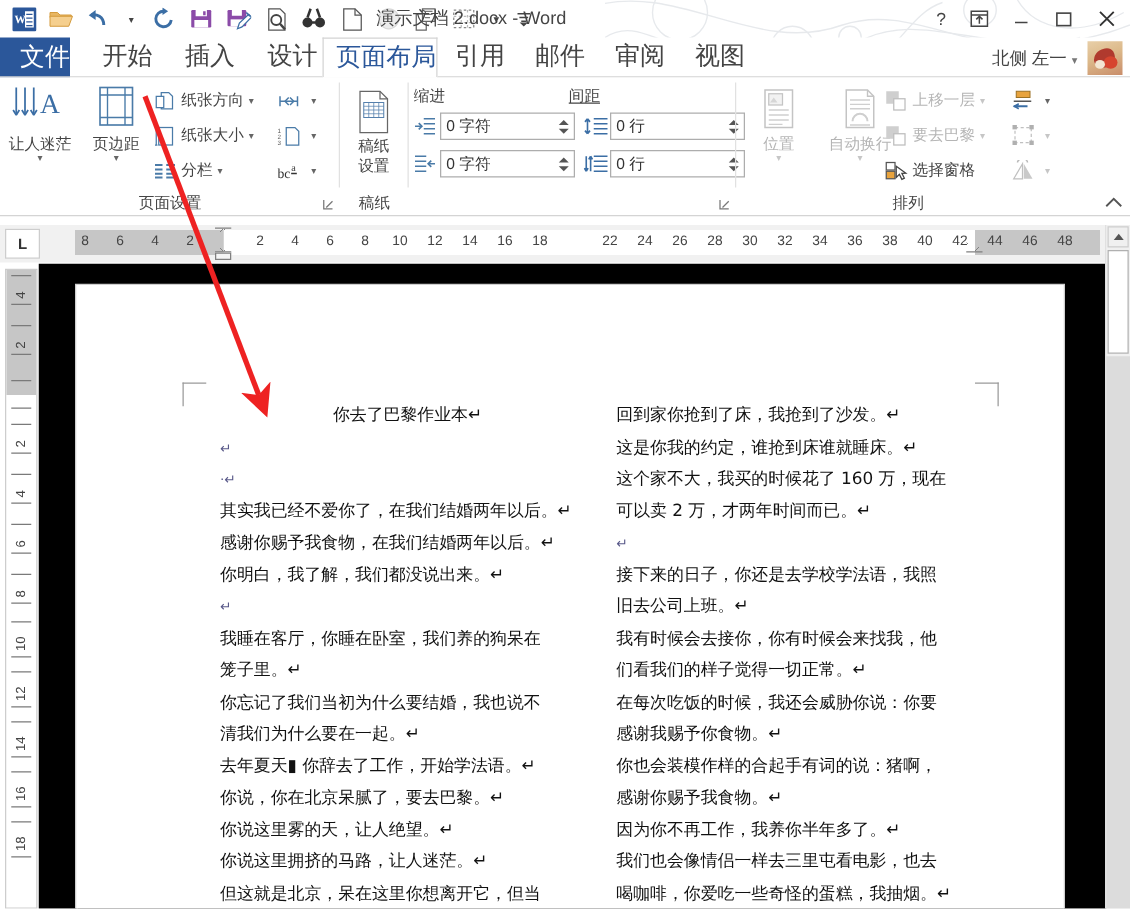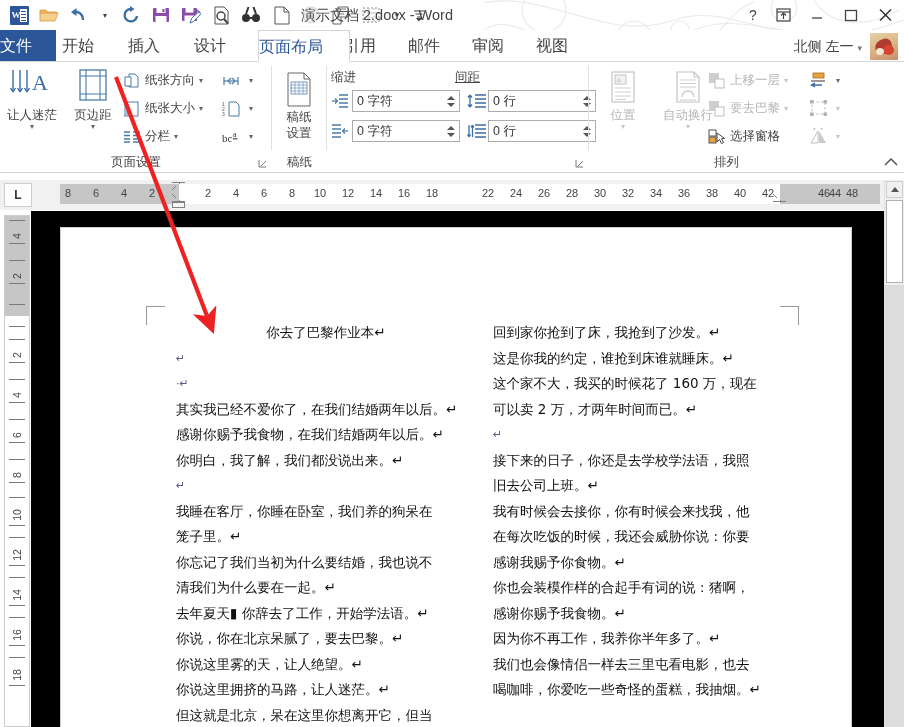--- a/index.html
+++ b/index.html
@@ -58,21 +58,21 @@
   
   .tabrow{
     position:absolute;left:0;top:30px;width:904px;height:32px;
     background:transparent;
   }
   .tabrow:after{
     content:"";position:absolute;left:0;right:0;bottom:0;height:1px;background:#d4d4d4;
   }
   .tab{
     position:absolute;top:0;height:32px;line-height:31px;
-    font-size:16px;color:#444;text-align:left;
+    font-size:20px;color:#444;text-align:right;
     font-family:Liberation Sans, sans-serif;
     box-sizing:border-box;
   }
   .tab.file{
     left:0;width:56px;background:#2b579a;color:#fff;height:32px;line-height:32px;
   }
   .tab.active{
     background:#fff;color:#2b579a;border:1px solid #d4d4d4;border-bottom:1px solid #fff;
     z-index:3;
   }
@@ -745,21 +745,21 @@
       <div class="rnum" style="left:456px;">24</div>
       <div class="rnum" style="left:484px;">26</div>
       <div class="rnum" style="left:512px;">28</div>
       <div class="rnum" style="left:540px;">30</div>
       <div class="rnum" style="left:568px;">32</div>
       <div class="rnum" style="left:596px;">34</div>
       <div class="rnum" style="left:624px;">36</div>
       <div class="rnum" style="left:652px;">38</div>
       <div class="rnum" style="left:680px;">40</div>
       <div class="rnum" style="left:708px;">42</div>
-      <div class="rnum" style="left:736px;margin-left:39px;">44</div>
+      <div class="rnum" style="left:736px;">44</div>
       <div class="rnum" style="left:764px;">46</div>
       <div class="rnum" style="left:792px;">48</div>
     </div>
     <div class="marker mk-tri-o" style="left:172px;top:2px;"></div>
     <div class="marker mk-tri-u" style="left:172px;top:14px;"></div>
     <div class="marker mk-box" style="left:172px;top:22px;"></div>
     <div class="marker mk-tri-u" style="left:773px;top:14px;"></div>
   </div>
 
   <div class="vruler">
@@ -828,20 +828,21 @@
 
       <div class="col right">
         <div class="ln">回到家你抢到了床，我抢到了沙发。↵</div>
         <div class="ln">这是你我的约定，谁抢到床谁就睡床。↵</div>
         <div class="ln">这个家不大，我买的时候花了 160 万，现在</div>
         <div class="ln">可以卖 2 万，才两年时间而已。↵</div>
         <div class="ln pmark">↵</div>
         <div class="ln">接下来的日子，你还是去学校学法语，我照</div>
         <div class="ln">旧去公司上班。↵</div>
         <div class="ln">我有时候会去接你，你有时候会来找我，他</div>
+        <div class="ln">们看我们的样子觉得一切正常。↵</div>
         <div class="ln">在每次吃饭的时候，我还会威胁你说：你要</div>
         <div class="ln">感谢我赐予你食物。↵</div>
         <div class="ln">你也会装模作样的合起手有词的说：猪啊，</div>
         <div class="ln">感谢你赐予我食物。↵</div>
         <div class="ln">因为你不再工作，我养你半年多了。↵</div>
         <div class="ln">我们也会像情侣一样去三里屯看电影，也去</div>
         <div class="ln">喝咖啡，你爱吃一些奇怪的蛋糕，我抽烟。↵</div>
 
       </div>
     </div>

